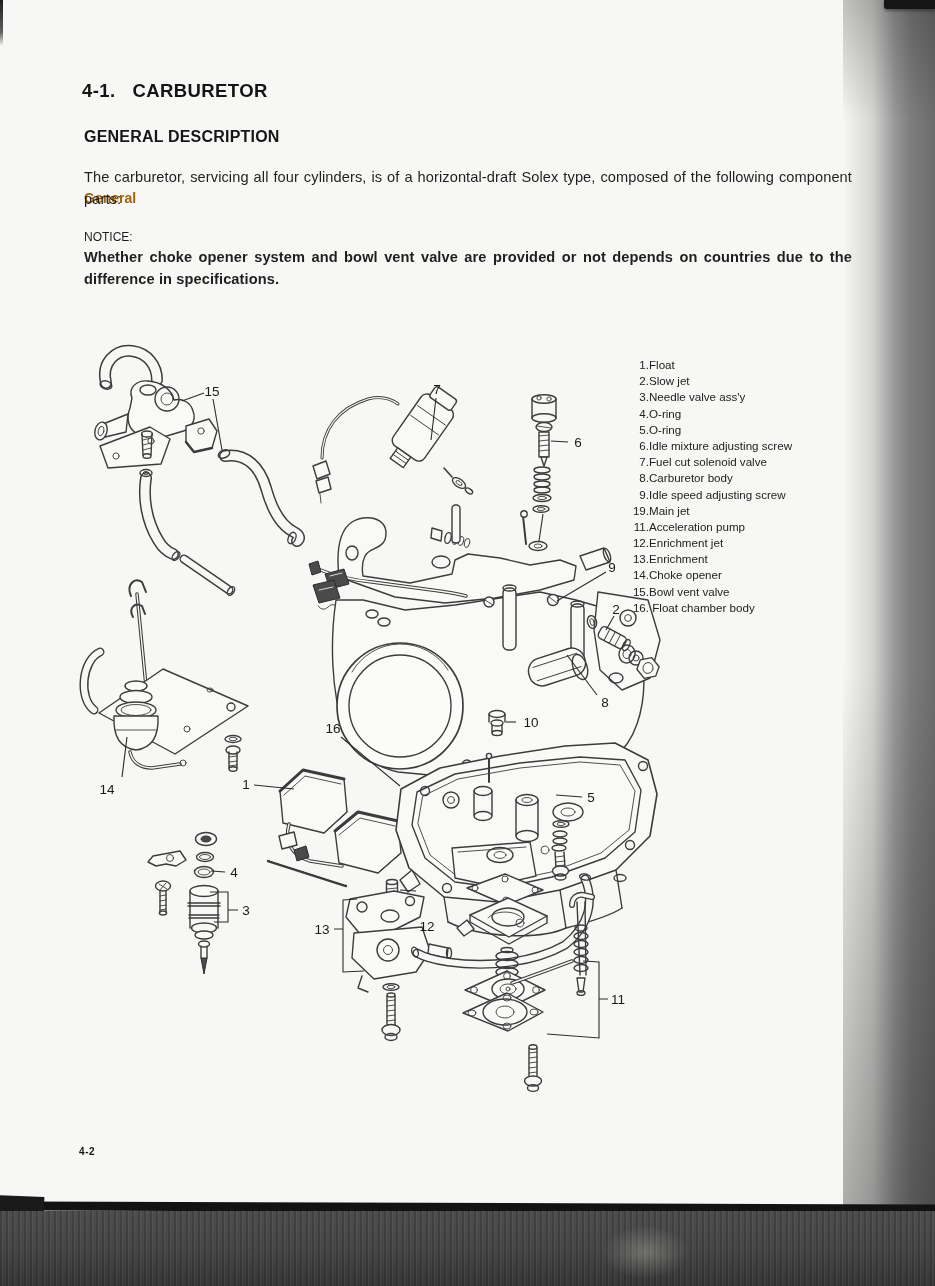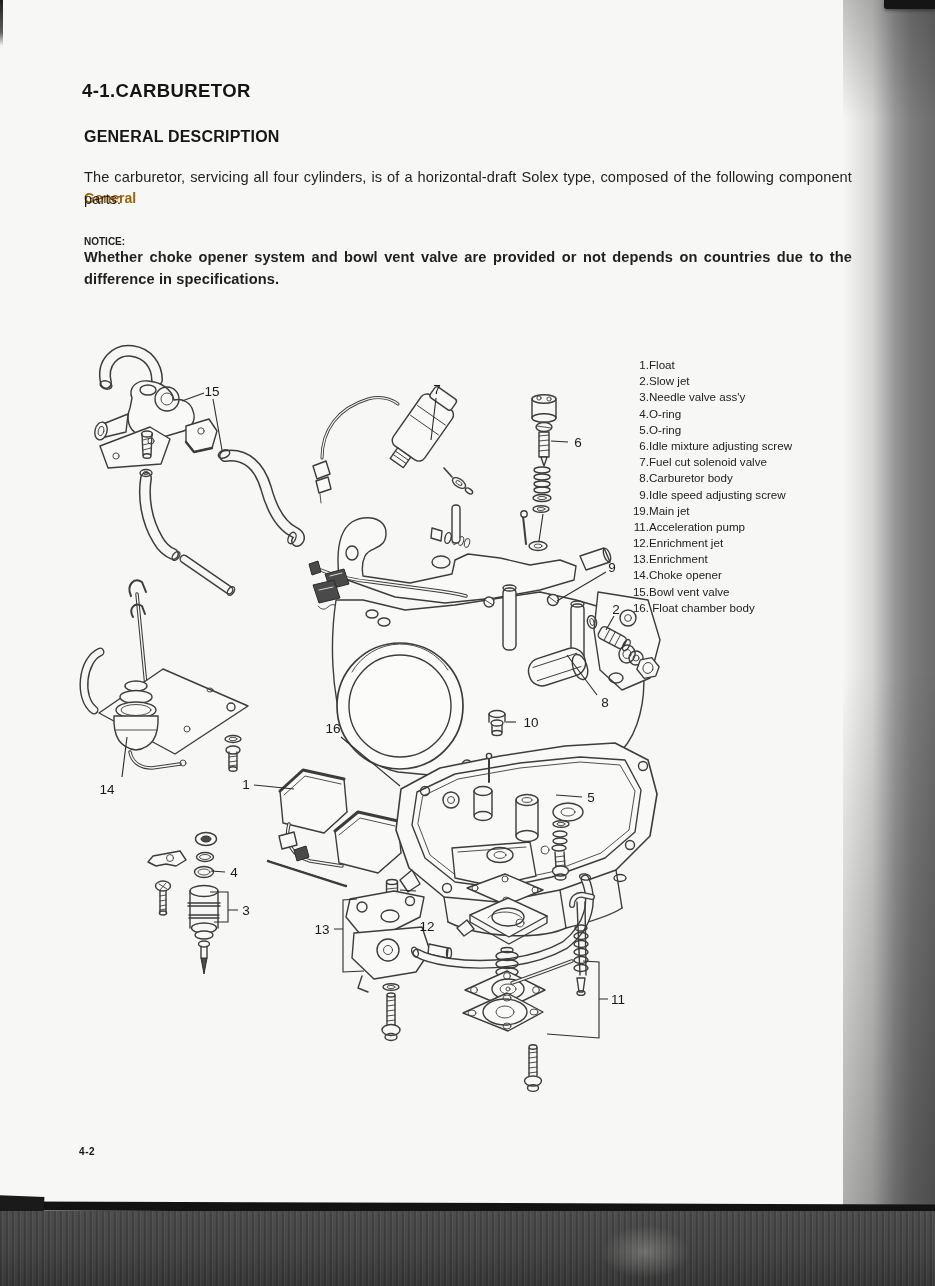--- a/index.html
+++ b/index.html
@@ -26,26 +26,26 @@
     background:#1a1a1a; transform:rotate(2.2deg); }
   .bottom-stack { position:absolute; left:0; top:1211px; width:935px; height:75px;
     background:linear-gradient(to bottom,#4d4d4d,#454545 55%,#373737); }
   .bottom-stack::before { content:""; position:absolute; left:0; top:0; right:0; bottom:0;
     background:repeating-linear-gradient(90deg, rgba(0,0,0,0.15) 0 2px, rgba(255,255,255,0.05) 2px 3px, rgba(0,0,0,0) 3px 6px); }
   .bottom-stack::after { content:""; position:absolute; left:598px; top:12px; width:95px; height:58px;
     background:radial-gradient(ellipse at center, rgba(215,215,208,0.30), rgba(215,215,208,0) 65%); }
   
   .section-title { position:absolute; left:82px; top:80px; font-size:18.5px; font-weight:bold;
     letter-spacing:0.4px; color:#141414; }
-  .section-title .num { }
+  .section-title .num { margin-right:17px; }
   .heading { position:absolute; left:84px; top:128px; font-size:16px; font-weight:bold; letter-spacing:0.2px; color:#161616; }
   .subheading { position:absolute; left:84px; top:149px; font-size:14px; font-weight:bold; color:#a16207;margin-top:41px; }
   .body-text { position:absolute; left:84px; top:167px; width:768px; font-size:14.6px;
     line-height:21.5px; text-align:justify; letter-spacing:0.1px; }
-  .notice-label { position:absolute; left:84px; top:236px; font-size:10px; font-weight:bold; }
+  .notice-label { position:absolute; left:84px; top:230px; font-size:12px; font-weight:normal; }
   .notice-text { position:absolute; left:84px; top:247px; width:768px; font-size:14.6px; font-weight:bold;
     line-height:21.5px; text-align:justify; letter-spacing:0.1px; }
   .parts-list { position:absolute; left:622px; top:357px; margin:0; padding:0; list-style:none;
     font-size:11.6px; color:#222; }
   .parts-list li { display:flex; height:16.2px; line-height:16.2px; }
   .parts-list .num { width:27px; text-align:right; }
   .parts-list .lbl { white-space:pre; }
   .page-number { position:absolute; left:79px; top:1146px; font-size:10px; font-weight:bold;
     letter-spacing:0.6px; color:#141414; }
   

